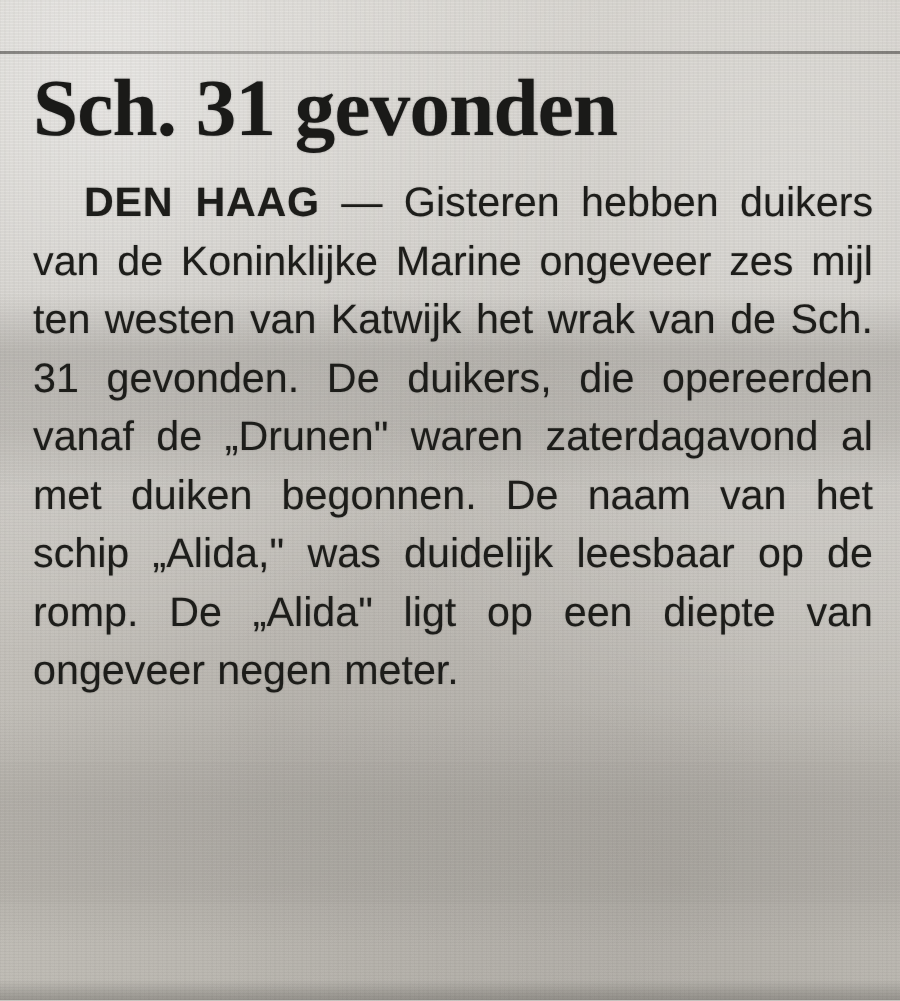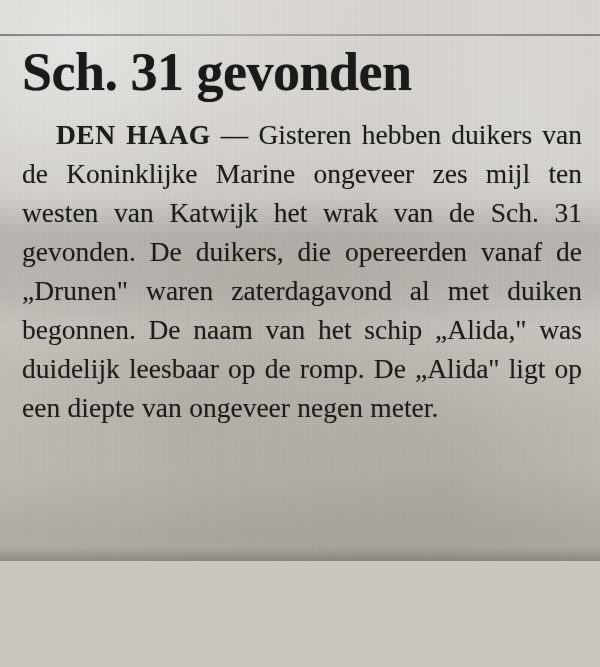--- a/index.html
+++ b/index.html
@@ -11,21 +11,21 @@
     height: 667px;
     overflow: hidden;
     background: #c9c6c0;
     font-family: "Liberation Serif", serif;
   }
 
   
   .clipping {
     position: relative;
     width: 600px;
-    height: 561px;
+    height: 667px;
     box-sizing: border-box;
     background-color: #cbc8c2;
     background-image:
       radial-gradient(ellipse at 12% 8%, rgba(255,255,255,0.55) 0%, rgba(255,255,255,0) 45%),
       radial-gradient(ellipse at 88% 20%, rgba(255,255,255,0.35) 0%, rgba(255,255,255,0) 50%),
       radial-gradient(ellipse at 30% 72%, rgba(120,115,110,0.22) 0%, rgba(120,115,110,0) 55%),
       radial-gradient(ellipse at 75% 88%, rgba(120,115,110,0.25) 0%, rgba(120,115,110,0) 50%),
       linear-gradient(180deg, #d2cfc9 0%, #c8c5bf 35%, #cdcac4 60%, #c4c1ba 100%);
     overflow: hidden;
   }
@@ -88,21 +88,21 @@
     font-weight: bold;
     font-size: 54px;
     line-height: 1.05;
     letter-spacing: -0.5px;
     color: #1a1a18;
     text-shadow: 0 0 1px rgba(30,30,28,0.5);
   }
 
   .article {
     margin: 14px 0 0 0;
-    font-family: Liberation Serif, serif;
+    font-family: Liberation Sans, sans-serif;
     font-size: 27.5px;
     line-height: 1.42;
     color: #1d1d1a;
     text-align: justify;
     text-justify: inter-word;
     word-spacing: 0.5px;
     text-shadow: 0 0 1px rgba(40,40,36,0.35);
   }
   .article .dateline {
     font-weight: bold;

